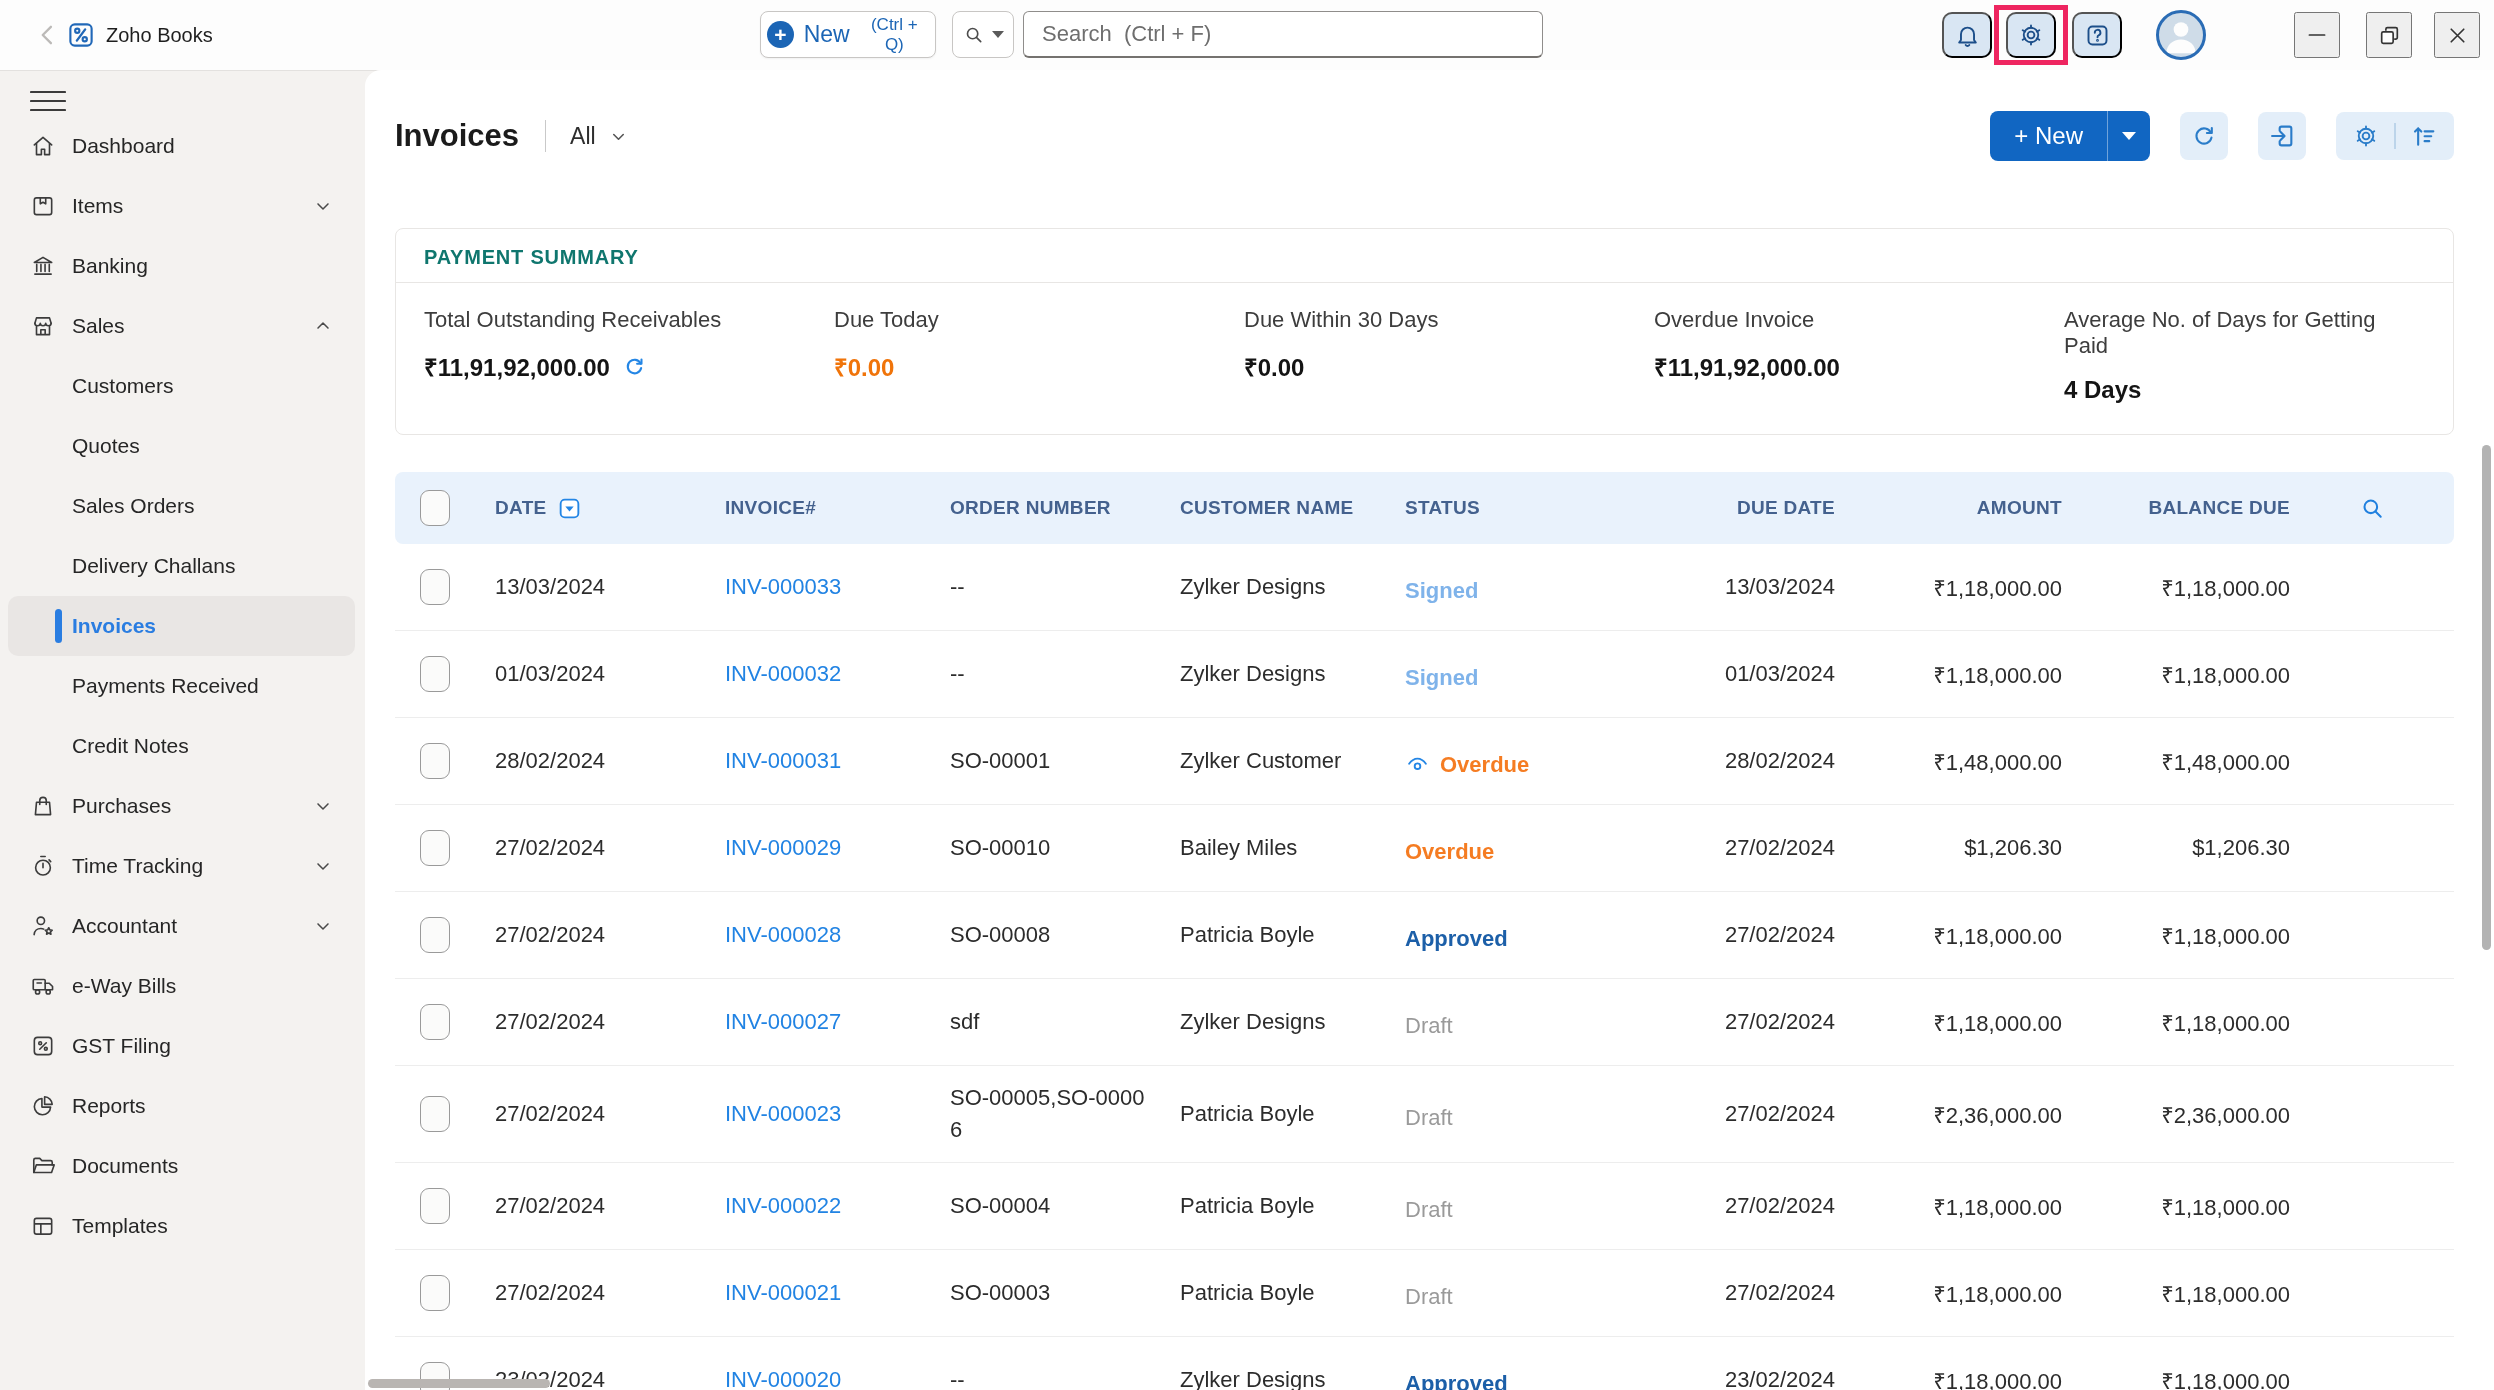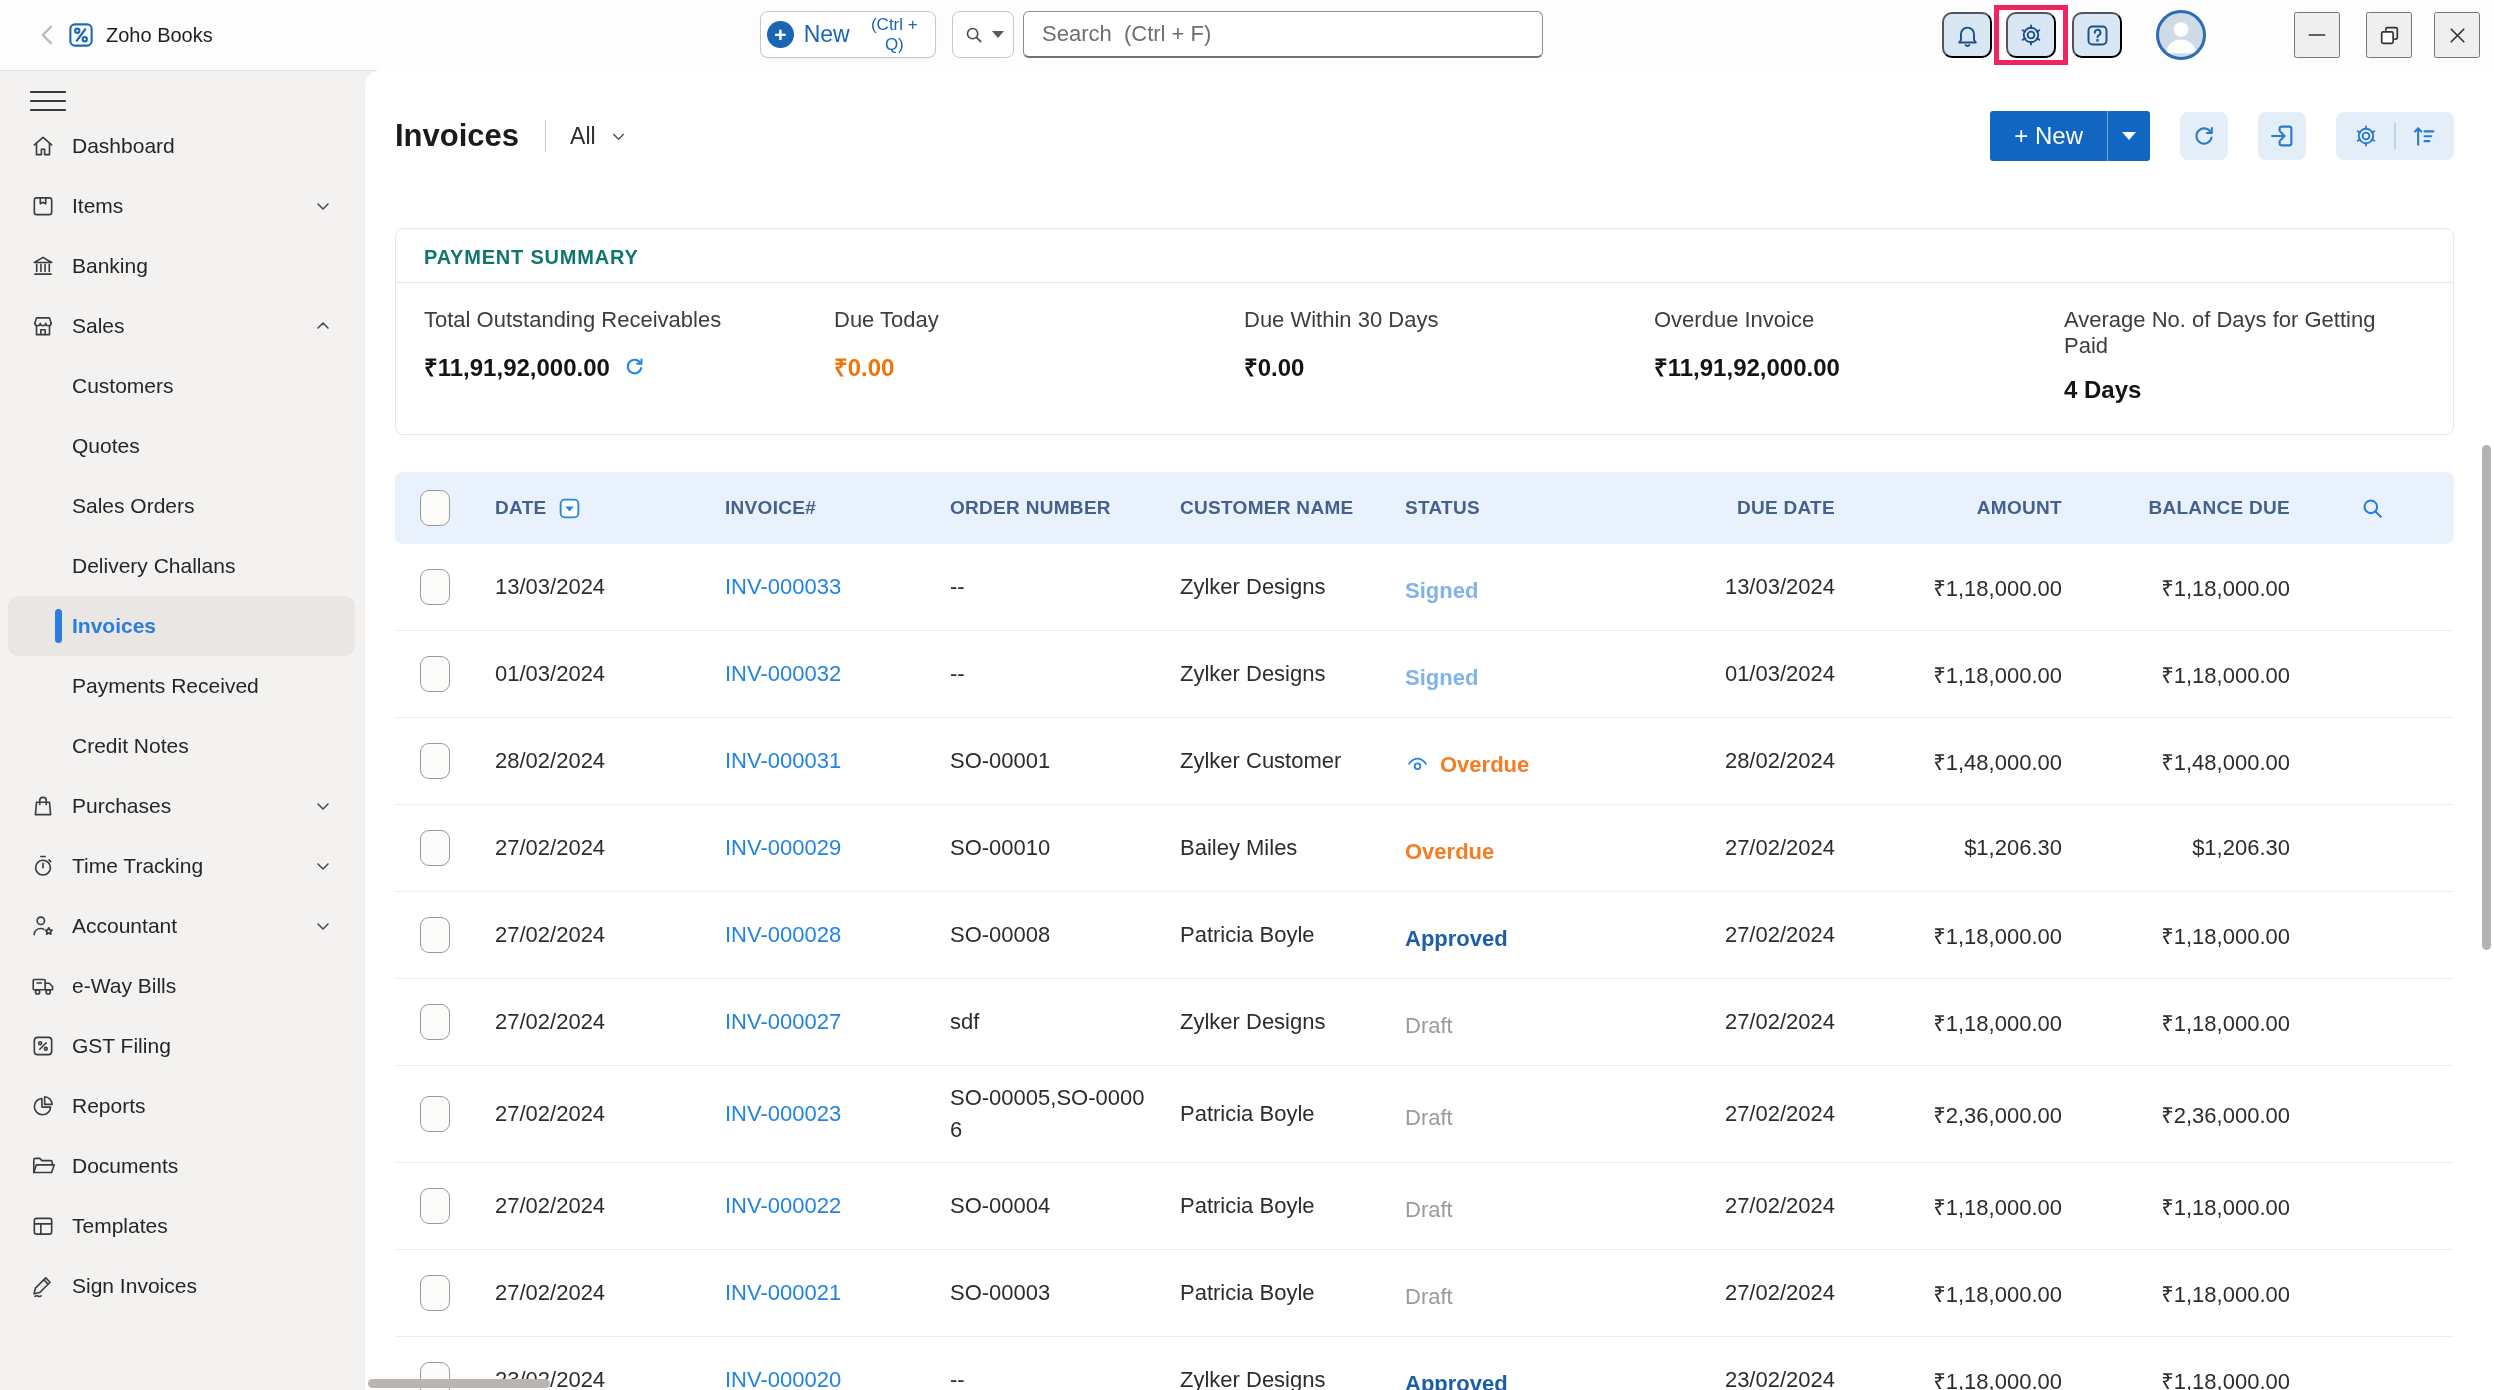--- a/index.html
+++ b/index.html
@@ -45,21 +45,21 @@
   .sel-bar{position:absolute;left:47px;top:13px;width:7px;height:34px;border-radius:4px;background:#2a7de1;}
 
   
   .main{position:absolute;left:365px;top:70px;right:0;bottom:0;background:#fff;border-top-left-radius:16px;
         padding:0 40px 0 30px;box-sizing:border-box;}
   .page-head{height:112px;display:flex;align-items:center;padding-top:10px;}
   .page-title{font-size:31px;font-weight:700;color:#1b1b1b;}
   .vsep{width:1px;height:32px;background:#c9c9c9;margin:0 24px 0 26px;}
   .filter{display:flex;align-items:center;gap:13px;font-size:23px;color:#2e2e2e;cursor:pointer;}
   .actions{margin-left:auto;display:flex;align-items:center;gap:30px;}
-  .btn-new{height:50px;border-radius:3px;background:#1166c2;color:#fff;display:flex;overflow:hidden;cursor:pointer;}
+  .btn-new{height:50px;border-radius:8px;background:#1166c2;color:#fff;display:flex;overflow:hidden;cursor:pointer;}
   .btn-new .seg-main{padding:0 24px;display:flex;align-items:center;font-size:24px;font-weight:500;}
   .btn-new .seg-caret{width:42px;border-left:1px solid rgba(255,255,255,.4);display:flex;align-items:center;justify-content:center;}
   .caret-white{width:0;height:0;border-left:7px solid transparent;border-right:7px solid transparent;border-top:8px solid #fff;}
   .act-icon{width:48px;height:48px;border-radius:8px;background:#e3eef9;display:flex;align-items:center;justify-content:center;cursor:pointer;}
   .act-combo{height:48px;border-radius:8px;background:#e3eef9;display:flex;align-items:center;padding:0 16px;gap:14px;}
   .combo-sep{width:2px;height:26px;background:#bcd4ea;}
   .combo-part{cursor:pointer;display:flex;align-items:center;}
 
   
   .summary-card{margin-top:36px;border:1px solid #e8e6e4;border-radius:8px;}
@@ -356,30 +356,20 @@
     <div class="side-item">
       <span class="s-icon">
           <svg viewBox="0 0 24 24" width="26" height="26" fill="none" stroke="#3c3c3c" stroke-width="1.5">
             <rect x="4" y="5" width="16" height="14.5" rx="2"></rect>
             <path d="M4 10h16 M10 10v9.5"></path>
           </svg>
         </span>
       <span class="lbl">Templates</span>
     </div>
 
-    <div class="side-item">
-      <span class="s-icon">
-          <svg viewBox="0 0 24 24" width="26" height="26" fill="none" stroke="#3c3c3c" stroke-width="1.5" stroke-linejoin="round" stroke-linecap="round">
-            <path d="M14.5 4.5l4 4L9 18l-5.2 1.2L5 14z"></path>
-            <path d="M13 6.5l3.5 3.5"></path>
-            <path d="M4.5 21.5c2-1.6 3.8 1.3 5.8-.3"></path>
-          </svg>
-        </span>
-      <span class="lbl">Sign Invoices</span>
-    </div>
 
   </nav>
 </aside>
 
 <main class="main">
 
   <div class="page-head">
     <h1 class="page-title" style="margin:0;">Invoices</h1>
     <span class="vsep"></span>
     <div class="filter">

